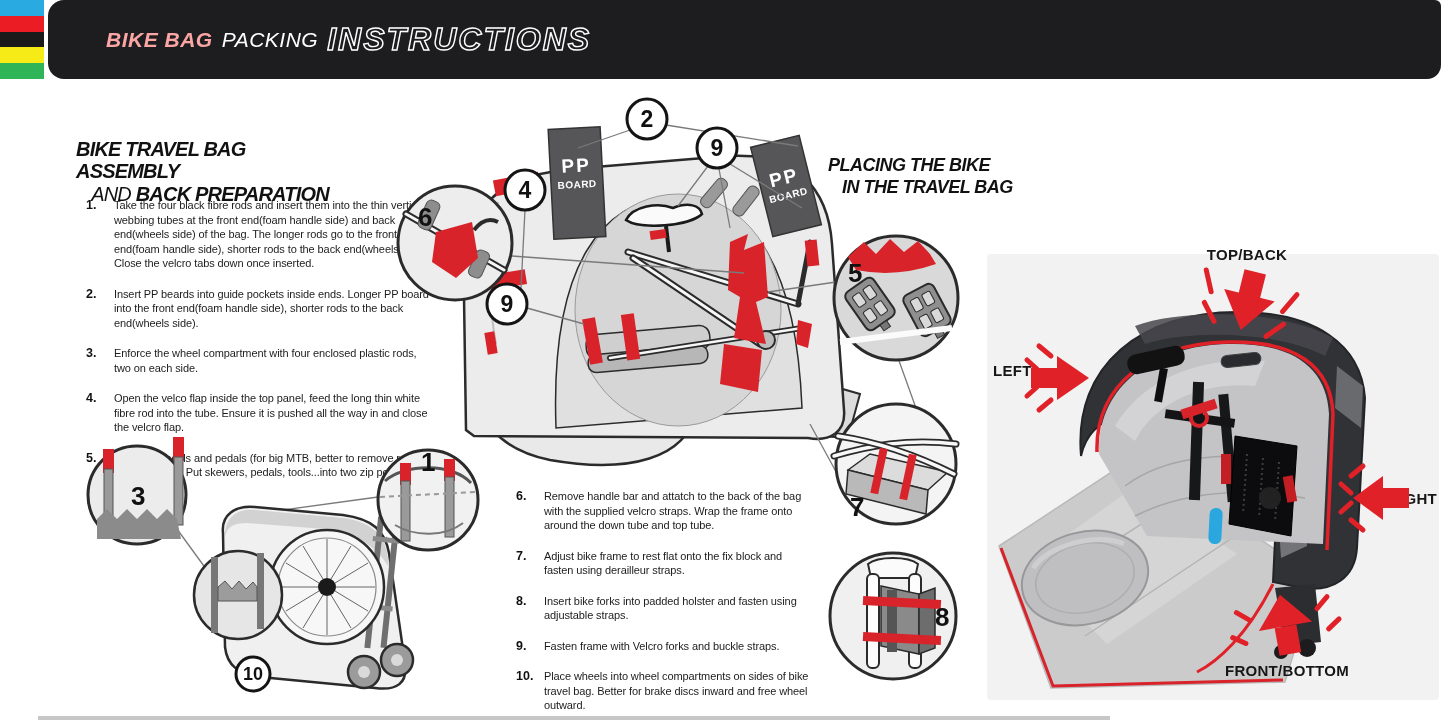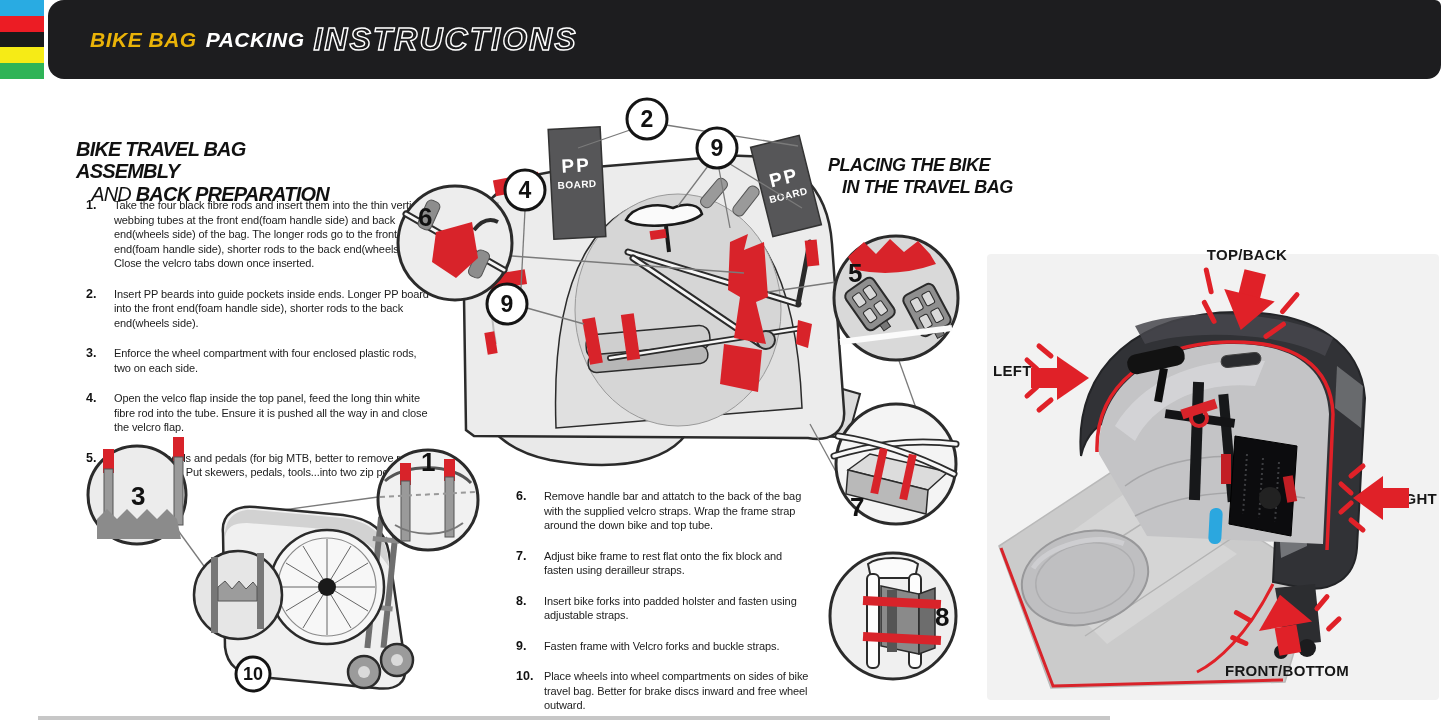--- a/index.html
+++ b/index.html
@@ -4,22 +4,22 @@
 <style>
   html,body{margin:0;padding:0;background:#fff;}
   #canvas{position:relative;width:1445px;height:723px;background:#ffffff;overflow:hidden;
           font-family:"Liberation Sans",sans-serif;color:#1a1a1a;}
   
   .stripes{position:absolute;left:0;top:0;width:44px;height:79px;display:flex;flex-direction:column;}
   .stripes span{flex:1;}
   .header-bar{position:absolute;left:48px;top:0;width:1393px;height:79px;background:#1d1d1f;
               border-radius:16px 6px 14px 16px;}
   .header-title{position:absolute;left:42px;top:0;height:79px;display:flex;align-items:center;gap:9px;white-space:nowrap;}
-  .t1{font-style:italic;font-weight:bold;font-size:21px;color:#eab308;letter-spacing:0.5px;}
-  .t2{font-style:italic;font-weight:bold;font-size:21px;color:#fff;letter-spacing:0.5px;}
+  .t1{font-style:italic;font-weight:bold;font-size:21px;color:#fca5a5;letter-spacing:0.5px;margin-left:16px;}
+  .t2{font-style:italic;font-weight:normal;font-size:21px;color:#fff;letter-spacing:0.5px;}
   .t3{font-style:italic;font-weight:bold;font-size:32px;letter-spacing:2px;color:transparent;
       -webkit-text-stroke:1.4px #ffffff;}
   
   .asm-heading{position:absolute;left:76px;top:138px;width:268px;font-style:italic;font-weight:bold;
                font-size:20px;letter-spacing:-0.8px;line-height:1.12;color:#111;}
   .asm-heading .l2{text-align:center;}
   .asm-heading .pref{font-weight:normal;}
   .plc-heading{position:absolute;left:828px;top:155px;width:200px;font-style:italic;font-weight:bold;
                font-size:18px;letter-spacing:-0.5px;line-height:1.2;color:#111;}
   .plc-heading .l2{padding-left:14px;}
@@ -95,21 +95,21 @@
   </div>
 
   <div class="plc-heading">
     <div class="l1">PLACING THE BIKE</div>
     <div class="l2">IN THE TRAVEL BAG</div>
   </div>
 
   <div class="steps plc-steps">
     <div class="step">
       <div class="step-num">6.</div>
-      <div class="step-text">Remove handle bar and attatch to the back of the bag with the supplied velcro straps. Wrap the frame strap around the down bike and top tube.</div>
+      <div class="step-text">Remove handle bar and attatch to the back of the bag with the supplied velcro straps. Wrap the frame onto around the down tube and top tube.</div>
     </div>
     <div class="step">
       <div class="step-num">7.</div>
       <div class="step-text">Adjust bike frame to rest flat onto the fix block and fasten using derailleur straps.</div>
     </div>
     <div class="step">
       <div class="step-num">8.</div>
       <div class="step-text">Insert bike forks into padded holster and fasten using adjustable straps.</div>
     </div>
     <div class="step">

